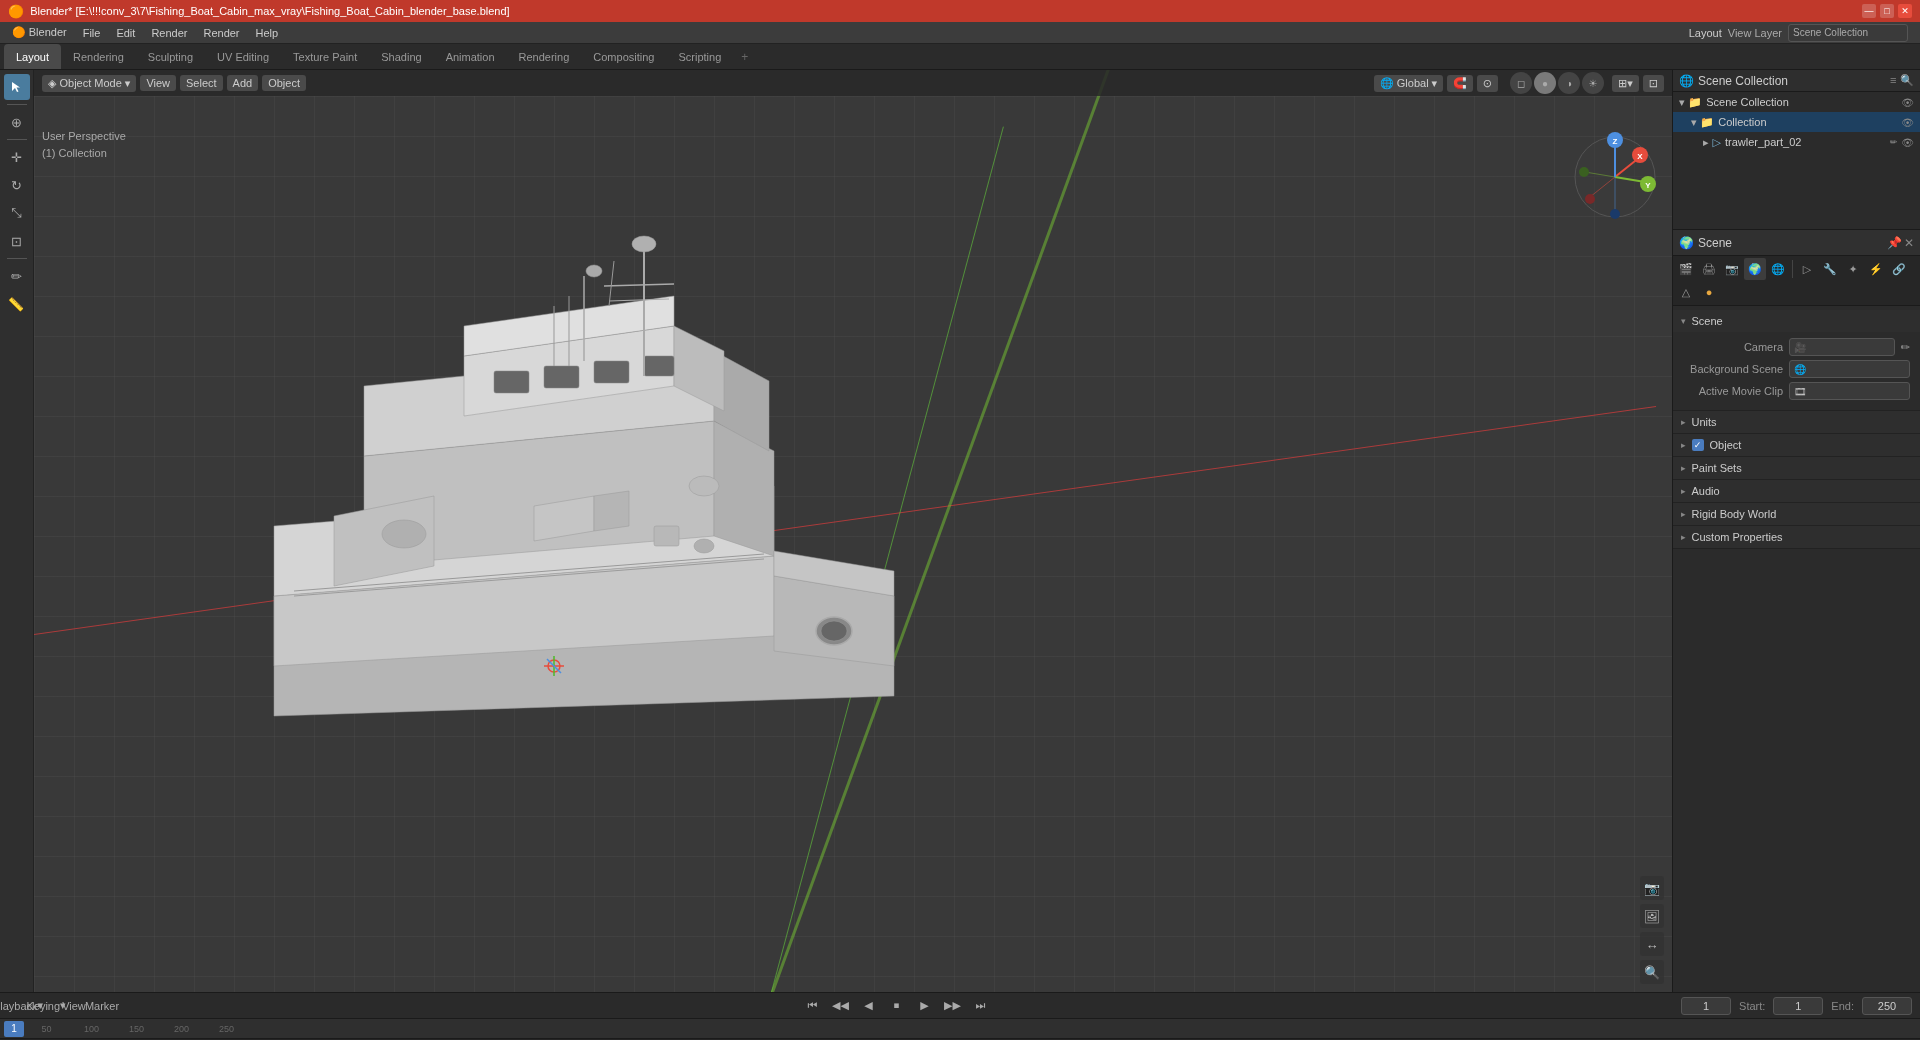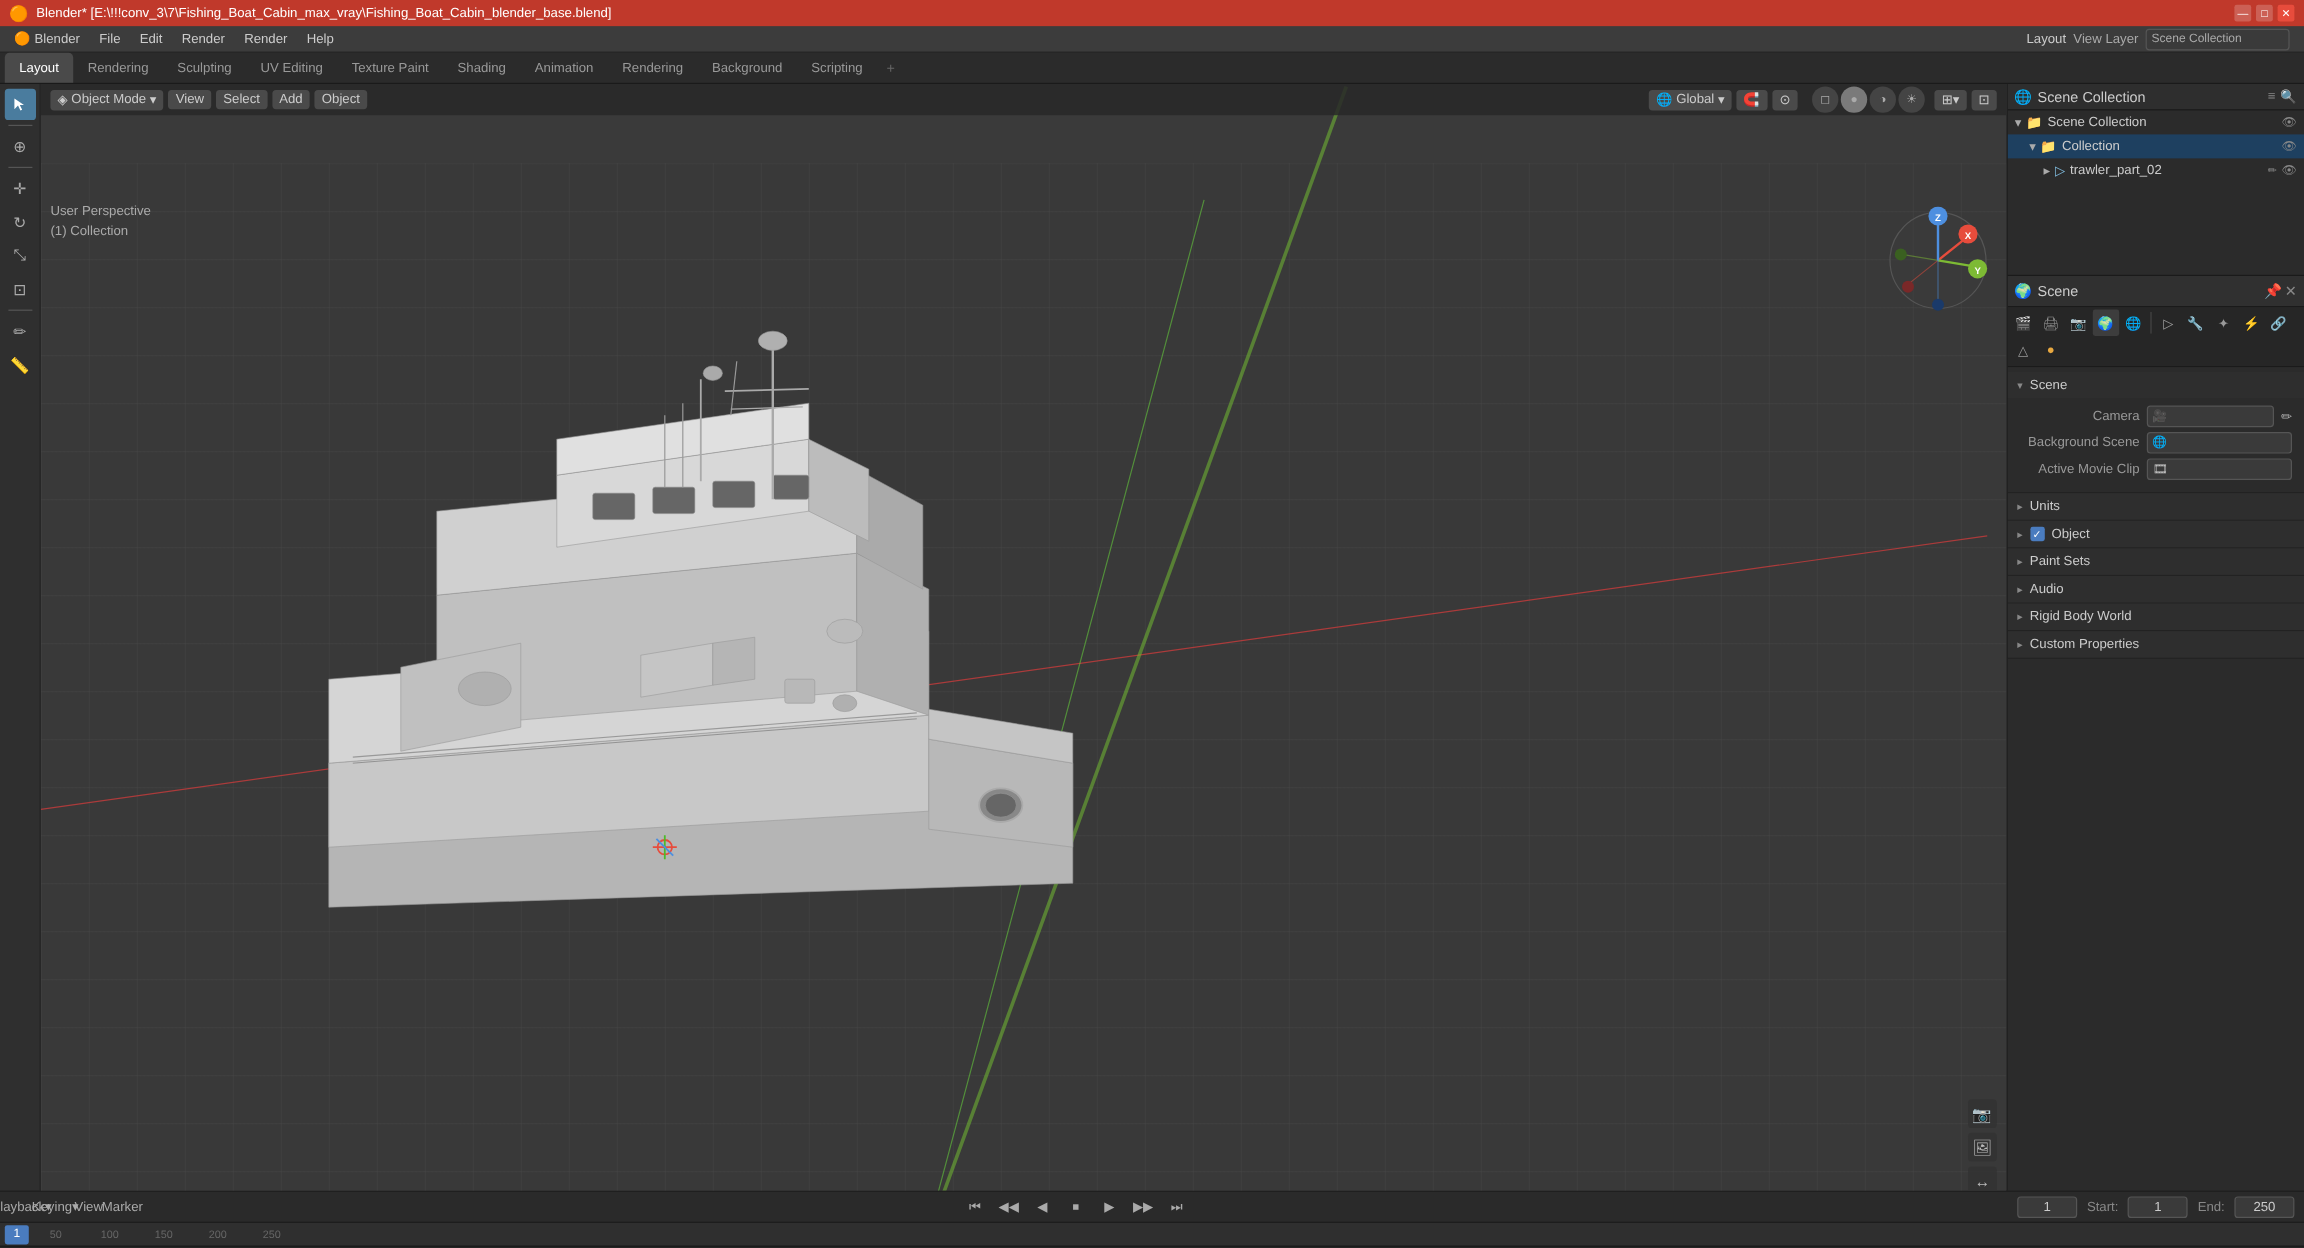--- a/index.html
+++ b/index.html
@@ -157,21 +157,20 @@
 
     
     .grid-bg {
       width: 100%; height: 100%;
       background-color: #393939;
       background-image:
         linear-gradient(rgba(80,80,80,0.3) 1px, transparent 1px),
         linear-gradient(90deg, rgba(80,80,80,0.3) 1px, transparent 1px);
       background-size: 40px 40px;
       position: relative;
-      margin-top: 40px;
     }
 
     
     .axis-x {
       position: absolute;
       height: 1px;
       background: rgba(220, 60, 60, 0.7);
       top: 60%; left: 0; right: 0;
       transform: rotate(-8deg);
       transform-origin: left center;
@@ -485,21 +484,21 @@
 
 <div id="workspace-tabs">
   <div class="ws-tab active">Layout</div>
   <div class="ws-tab">Rendering</div>
   <div class="ws-tab">Sculpting</div>
   <div class="ws-tab">UV Editing</div>
   <div class="ws-tab">Texture Paint</div>
   <div class="ws-tab">Shading</div>
   <div class="ws-tab">Animation</div>
   <div class="ws-tab">Rendering</div>
-  <div class="ws-tab">Background</div>
+  <div class="ws-tab">Compositing</div>
   <div class="ws-tab">Scripting</div>
   <div class="ws-tab-plus">+</div>
 </div>
 
 <div id="main-layout">
 
   <div id="left-toolbar">
     <div class="tool-btn active" title="Select">
       <svg width="14" height="14" viewBox="0 0 14 14">
           <path d="M2 2 L2 11 L5 8 L7 12 L8.5 11.5 L6.5 7.5 L10 7.5Z" fill="#fff" stroke="none"></path>

